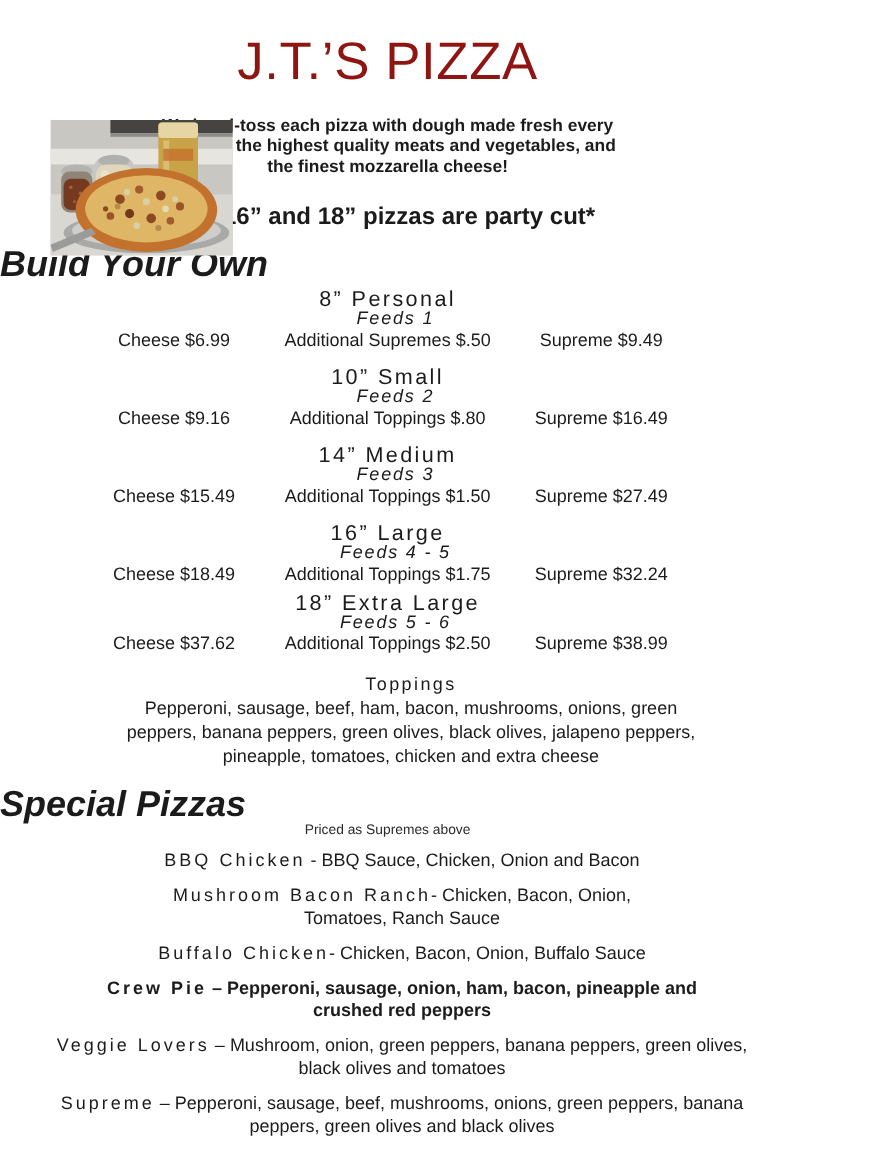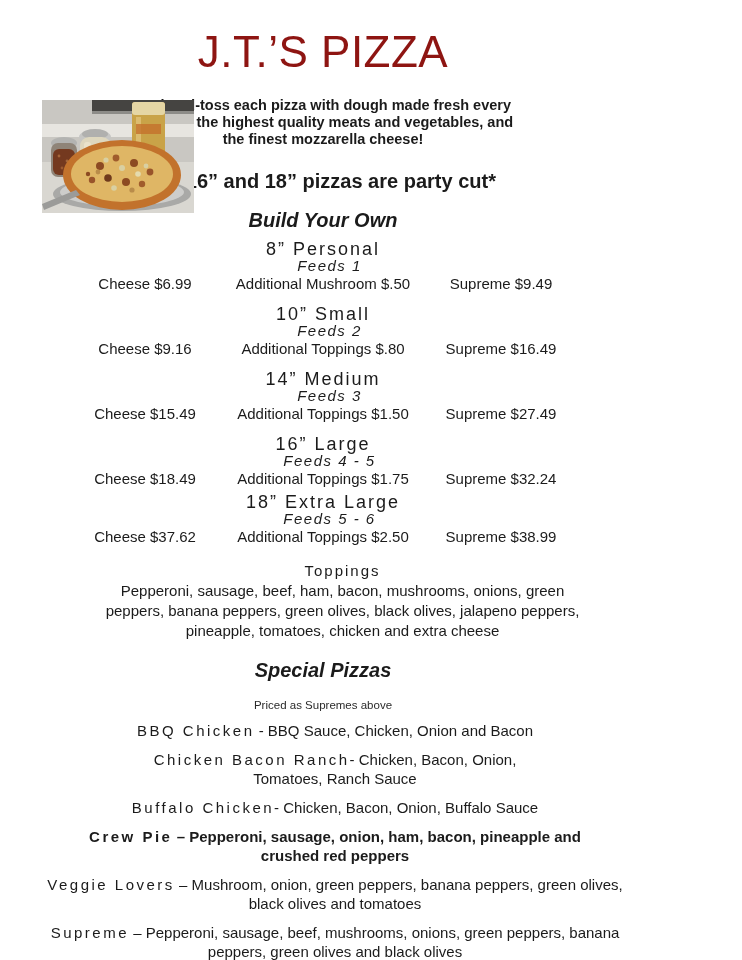--- a/index.html
+++ b/index.html
@@ -40,38 +40,37 @@
   .party-note {
     margin: 22px 0 0;
     text-align: center;
     font-weight: bold;
     font-size: 20px;
     line-height: 23px;
     padding-left: 28px;
   }
   .section-heading {
     margin: 12px 0 0;
-    text-align: center;
-    font-size: 20px;
+    font-size: 30px;
     line-height: 31px;
     font-style: italic;
     font-weight: bold;
   }
   .size-block { text-align: center; margin-top: 14px; }
   .size-block.first { margin-top: 5px; }
   .size-block.tight { margin-top: 7px; }
   .size-name { font-size: 18px; line-height: 16px; letter-spacing: 2px; }
   .feeds { font-size: 15px; line-height: 16px; font-style: italic; letter-spacing: 1.5px; margin-top: 1px; margin-left: 13px; }
   .price-row { display: flex; justify-content: center; margin-top: 2px; font-size: 15px; line-height: 16px; }
   .price-col { width: 178px; text-align: center; white-space: nowrap; }
   .toppings { margin-top: 18px; text-align: center; padding-left: 39px; }
   .toppings-heading { font-size: 15px; line-height: 16px; letter-spacing: 2px; }
   .toppings-list { width: 480px; margin: 2px auto 0; font-size: 15px; line-height: 20px; }
   .special-heading { margin-top: 14px; }
-  .special-sub { text-align: center; font-size: 11.5px; line-height: 12px; margin-top: 13px; color: #2a2a2a; }
+  .special-sub { text-align: center; font-size: 11.5px; line-height: 12px; margin-top: 0; color: #2a2a2a; }
   .special-item {
     text-align: center;
     font-size: 15px;
     line-height: 19px;
     margin: 10px auto 0;
     padding-left: 24px;
   }
   .sp-name { letter-spacing: 2.5px; }
   .special-item:nth-of-type(4) { max-width: 420px; }
   .special-item:nth-of-type(6) { max-width: 520px; font-weight: bold; }
@@ -146,21 +145,21 @@
 
   <p class="party-note">*16” and 18” pizzas are party cut*</p>
 
   <h2 class="section-heading">Build Your Own</h2>
 
   <div class="size-block first">
     <div class="size-name">8” Personal</div>
     <div class="feeds">Feeds 1</div>
     <div class="price-row">
       <span class="price-col">Cheese $6.99</span>
-      <span class="price-col">Additional Mushroom $.50</span>
+      <span class="price-col">Additional Supremes $.50</span>
       <span class="price-col">Supreme  $9.49</span>
     </div>
   </div>
 
   <div class="size-block">
     <div class="size-name">10” Small</div>
     <div class="feeds">Feeds 2</div>
     <div class="price-row">
       <span class="price-col">Cheese $9.16</span>
       <span class="price-col">Additional Toppings $.80</span>
@@ -201,21 +200,21 @@
   <div class="toppings">
     <div class="toppings-heading">Toppings</div>
     <p class="toppings-list">Pepperoni, sausage, beef, ham, bacon, mushrooms, onions, green peppers, banana peppers, green olives, black olives, jalapeno peppers, pineapple, tomatoes, chicken and extra cheese</p>
   </div>
 
   <h2 class="section-heading special-heading">Special Pizzas</h2>
   <div class="special-sub">Priced as Supremes above</div>
 
   <p class="special-item"><span class="sp-name">BBQ Chicken</span><span class="sp-sep"> - </span><span class="sp-desc">BBQ Sauce, Chicken, Onion and Bacon</span></p>
 
-  <p class="special-item"><span class="sp-name">Chicken Bacon Ranch</span><span class="sp-sep">- </span><span class="sp-desc">Chicken, Bacon, Onion, Tomatoes, Ranch Sauce</span></p>
+  <p class="special-item"><span class="sp-name">Mushroom Bacon Ranch</span><span class="sp-sep">- </span><span class="sp-desc">Chicken, Bacon, Onion, Tomatoes, Ranch Sauce</span></p>
 
   <p class="special-item"><span class="sp-name">Buffalo Chicken</span><span class="sp-sep">- </span><span class="sp-desc">Chicken, Bacon, Onion, Buffalo Sauce</span></p>
 
   <p class="special-item"><span class="sp-name">Crew Pie</span><span class="sp-sep"> – </span><span class="sp-desc">Pepperoni, sausage, onion, ham, bacon, pineapple and crushed red peppers</span></p>
 
 
   <p class="special-item"><span class="sp-name">Veggie Lovers</span><span class="sp-sep"> – </span><span class="sp-desc">Mushroom, onion, green peppers, banana peppers, green olives, black olives and tomatoes</span></p>
 
   <p class="special-item"><span class="sp-name">Supreme</span><span class="sp-sep"> – </span><span class="sp-desc">Pepperoni, sausage, beef, mushrooms, onions, green peppers, banana peppers, green olives and black olives</span></p>
 

